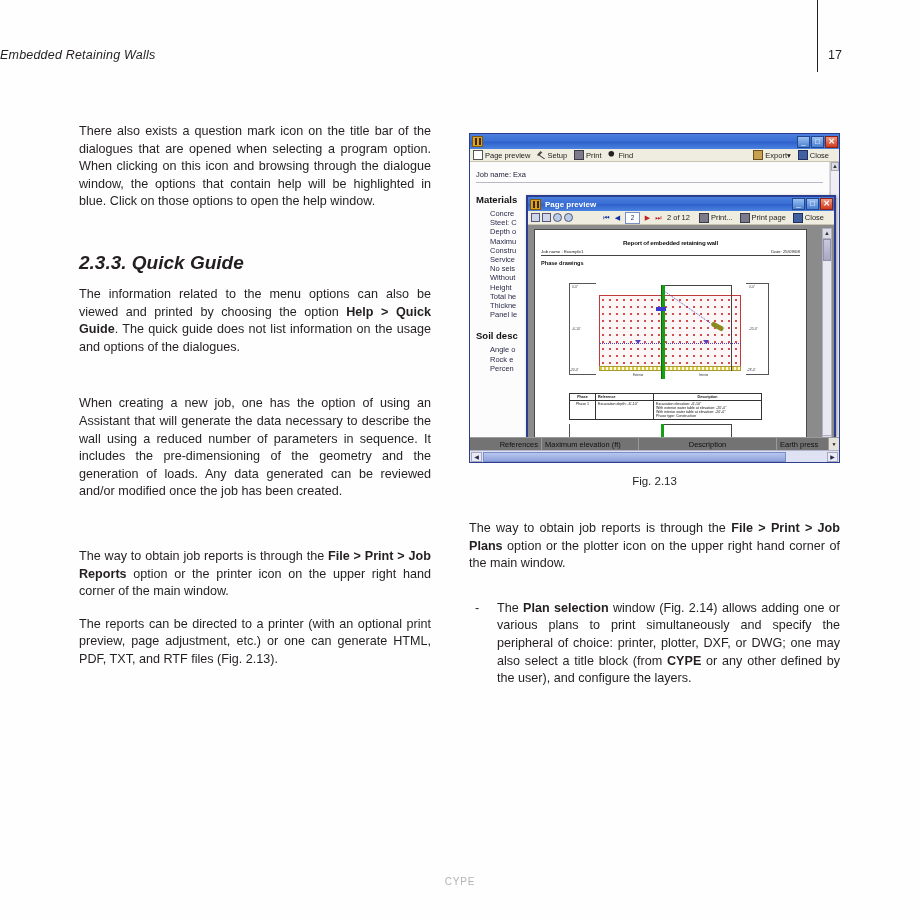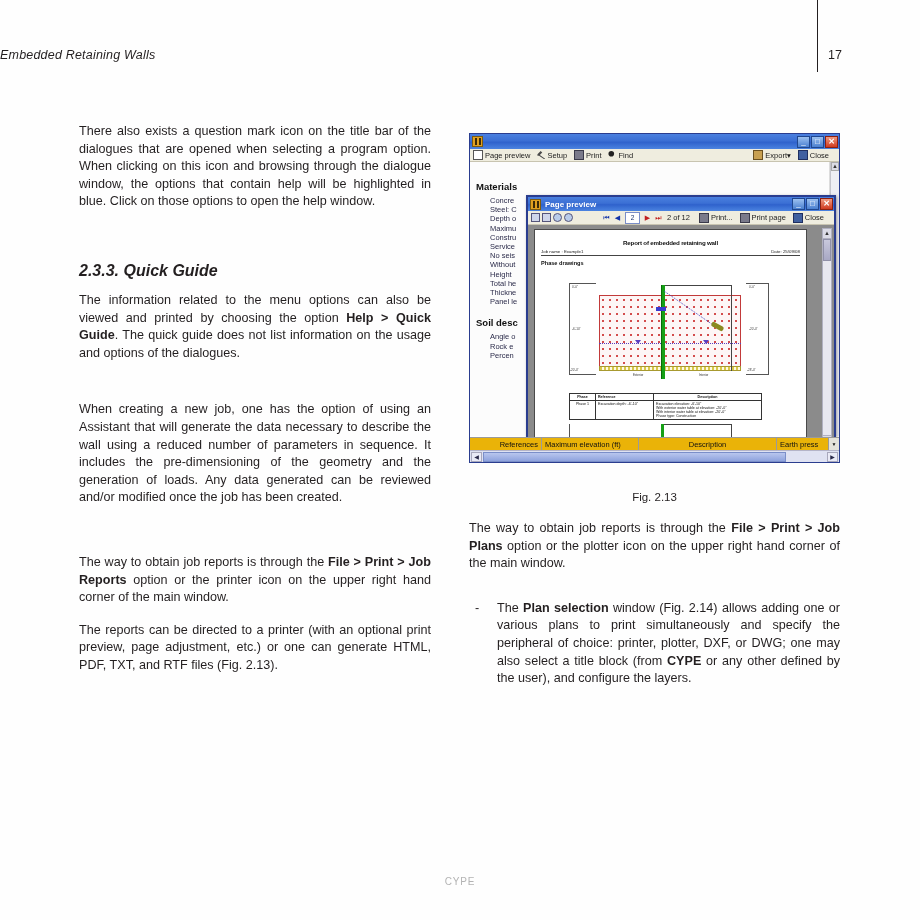--- a/index.html
+++ b/index.html
@@ -74,22 +74,22 @@
   }
   h2.sec {
     margin: 0 0 13px 0;
     font-size: 17.5px;
     font-style: italic;
     font-weight: bold;
     letter-spacing: -0.1px;
     color: #231f20;
   }
   h3.sub {
-    margin: 12px 0 12px 0;
-    font-size: 16px;
+    margin: 2px 0 12px 0;
+    font-size: 19px;
     font-style: italic;
     font-weight: bold;
     color: #231f20;
   }
   .sp-32 { height: 32px; }
   .sp-24 { height: 24px; }
   .sp-12 { height: 12px; }
 
   ul.dashlist {
     margin: 0;
@@ -111,21 +111,21 @@
   }
 
   
   .figure-wrap {
     position: absolute;
     left: 469px;
     top: 133px;
     width: 371px;
   }
   .fig-caption {
-    margin-top: 28px;
+    margin-top: 12px;
     text-align: center;
     font-size: 11.5px;
     color: #231f20;
   }
 
   
   .win-outer {
     position: relative;
     width: 371px;
     height: 330px;
@@ -241,21 +241,21 @@
   }
   .vscroll-out .arrow {
     height: 9px; background: #dcdce6; border: 1px solid #aaa; box-sizing: border-box;
     font-size: 6px; line-height: 7px; text-align: center; color:#333;
   }
 
   .table-hdr {
     position: absolute;
     left: 0; right: 0; bottom: 12px;
     height: 12px;
-    background: #eab308;
+    background: #737373;
     border-top: 1px solid #9a9a9a;
     display: flex;
     align-items: stretch;
     font-size: 7.5px;
     color: #111;
   }
   .table-hdr .cell {
     border-right: 1px solid #9a9a9a;
     padding: 1px 3px;
     box-sizing: border-box;
@@ -598,20 +598,21 @@
           </span>
         <span class="tb-item">
             <i class="gi closeg"></i>
             <span>Close</span>
           </span>
       </div>
 
       <div class="client">
 
         <div class="doc-bg">
+          <div class="doc-jobname">Job name: Exa</div>
           <div class="doc-h">Materials</div>
           <div class="doc-line">Concre</div>
           <div class="doc-line">Steel: C</div>
           <div class="doc-line">Depth o</div>
           <div class="doc-line">Maximu</div>
           <div class="doc-line">Constru</div>
           <div class="doc-line">Service</div>
           <div class="doc-line">No seis</div>
           <div class="doc-line">Without</div>
           <div class="doc-line">Height </div>

